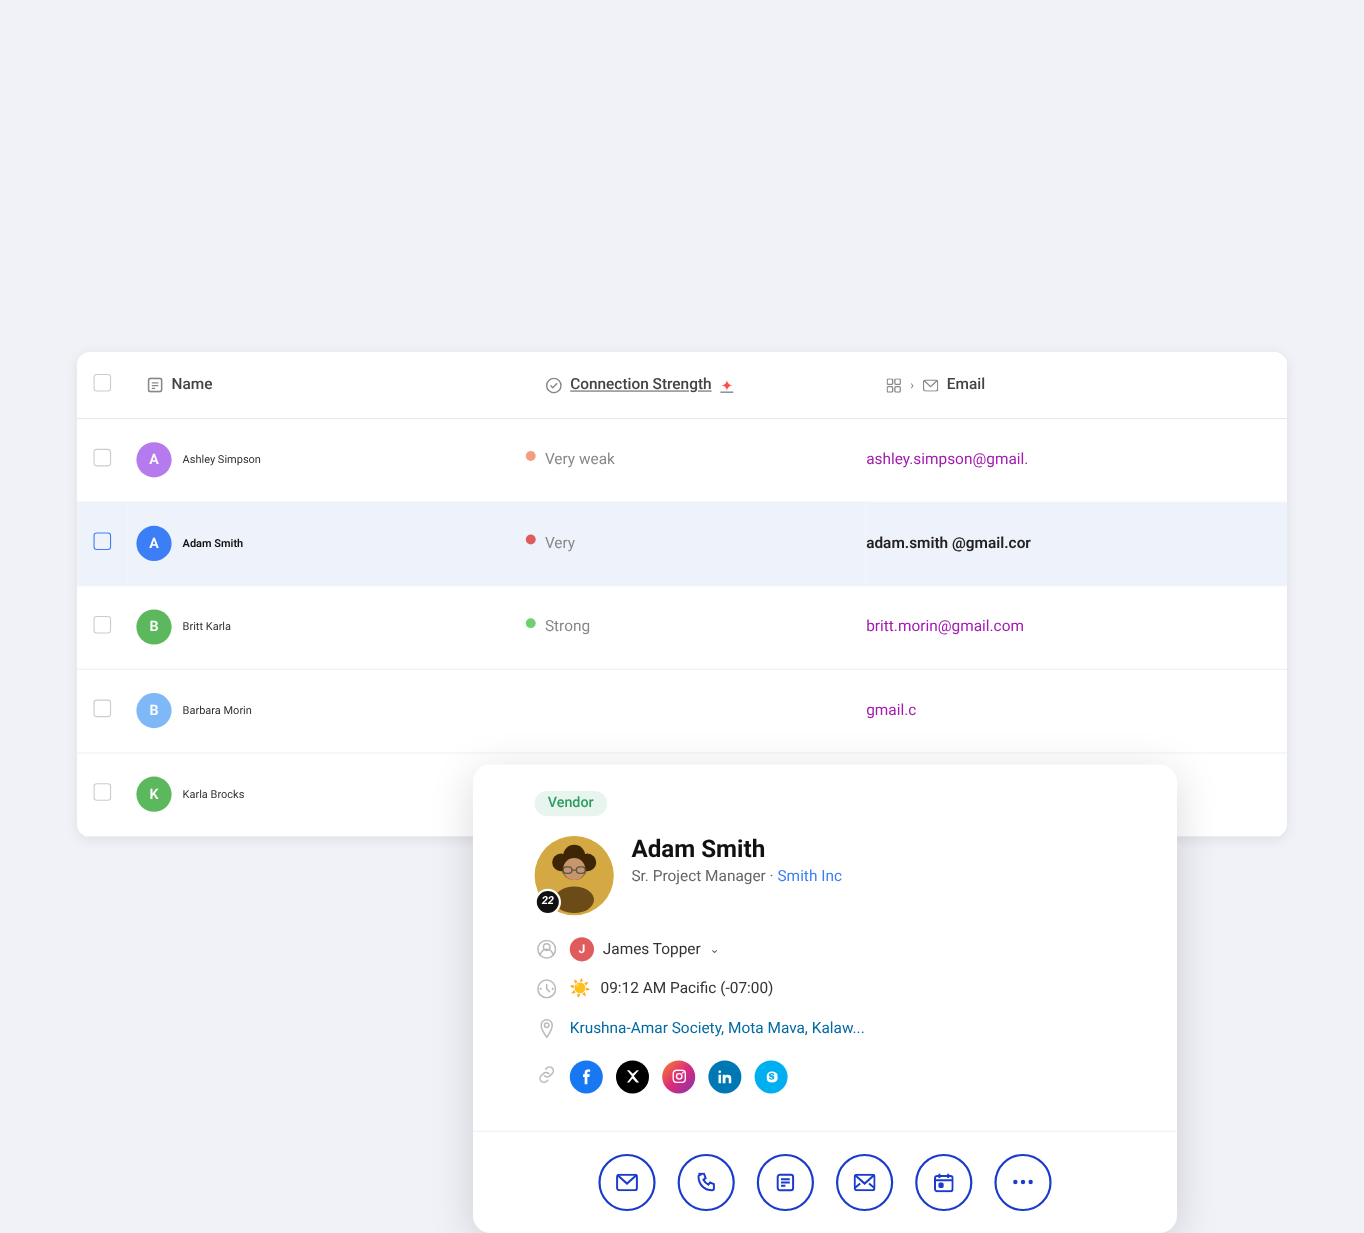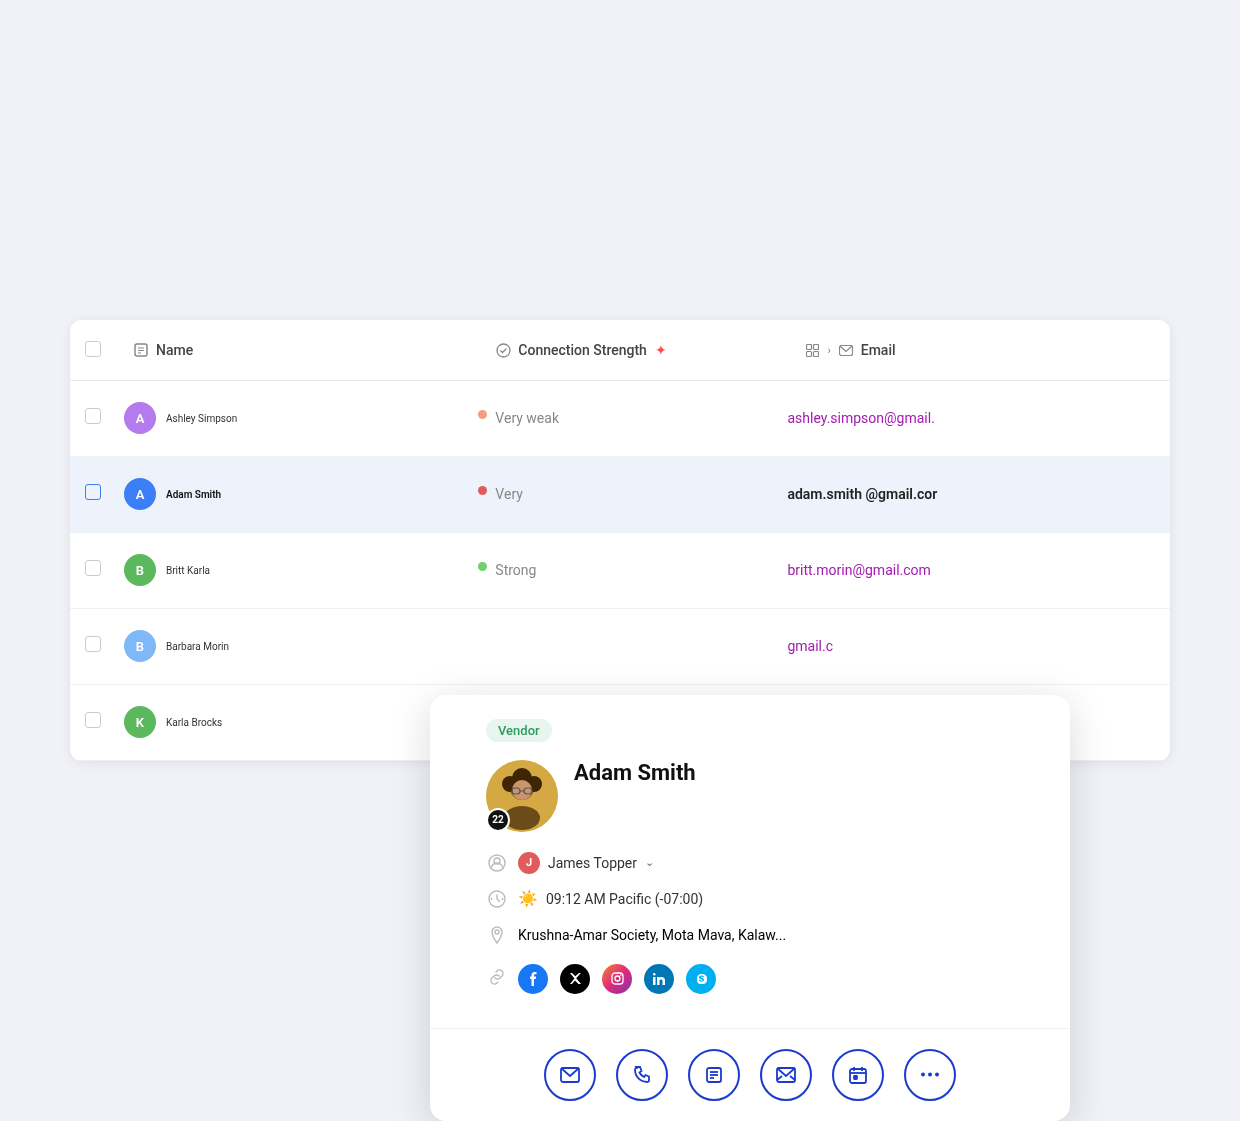--- a/index.html
+++ b/index.html
@@ -40,21 +40,21 @@
     }
     .table th {
       background: #fff;
       height: 60px;
       font-size: 13px;
       font-weight: 500;
       color: #666;
       border-bottom: 1px solid #e5e7eb;
     }
     .col-name { width: 380px; }
-    .col-strength { width: 320px; }
+    .col-strength { width: 320px; text-decoration: underline; }
     .col-email { width: 400px; }
 
     .th-inner {
       display: flex;
       align-items: center;
       gap: 6px;
       padding: 0 16px;
     }
     .th-icon {
       width: 18px;
@@ -216,20 +216,21 @@
       height: 24px;
       background: #111;
       color: #fff;
       border-radius: 50%;
       font-size: 10px;
       font-weight: 700;
       display: flex;
       align-items: center;
       justify-content: center;
       border: 2px solid #fff;
+      font-style: italic;
     }
     .person-info { flex: 1; }
     .person-name {
       font-size: 22px;
       font-weight: 700;
       color: #111;
       margin-bottom: 4px;
     }
     .person-title {
       font-size: 14px;
@@ -274,21 +275,21 @@
       font-weight: 700;
       display: flex;
       align-items: center;
       justify-content: center;
     }
     .chevron-down {
       font-size: 11px;
       color: #666;
     }
     .location-link {
-      color: #000000;
+      color: #0369a1;
       cursor: pointer;
     }
 
     
     .social-row {
       display: flex;
       align-items: center;
       gap: 12px;
       margin-top: 4px;
     }
@@ -497,20 +498,25 @@
 
               <rect x="26" y="28" width="8" height="6" rx="3" fill="none" stroke="#555" stroke-width="1.2"></rect>
               <rect x="38" y="28" width="8" height="6" rx="3" fill="none" stroke="#555" stroke-width="1.2"></rect>
               <line x1="34" y1="31" x2="38" y2="31" stroke="#555" stroke-width="1.2"></line>
             </svg>
           </div>
           <div class="avatar-badge">22</div>
         </div>
         <div class="person-info">
           <div class="person-name">Adam Smith</div>
+          <div class="person-title">
+            <span>Sr. Project Manager</span>
+            <span> · </span>
+            <span class="company-link">Smith Inc</span>
+          </div>
         </div>
       </div>
 
       
       <div class="detail-row">
         <div class="detail-icon">
           <svg width="18" height="18" viewBox="0 0 18 18" fill="none">
             <circle cx="9" cy="9" r="8" stroke="#bbb" stroke-width="1.4"></circle>
             <circle cx="9" cy="7" r="3" stroke="#bbb" stroke-width="1.4"></circle>
             <path d="M3 15c0-3.3 2.7-6 6-6s6 2.7 6 6" stroke="#bbb" stroke-width="1.4" fill="none"></path>

